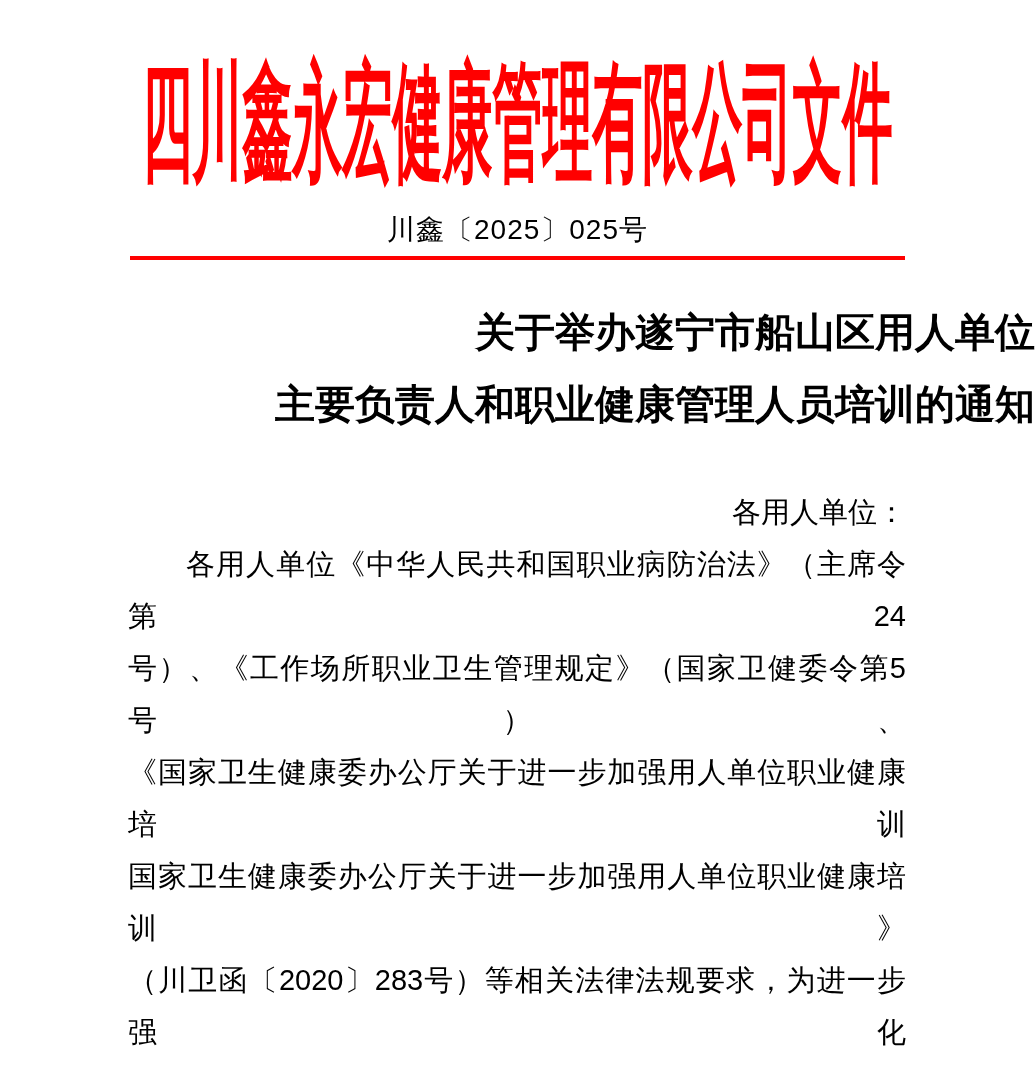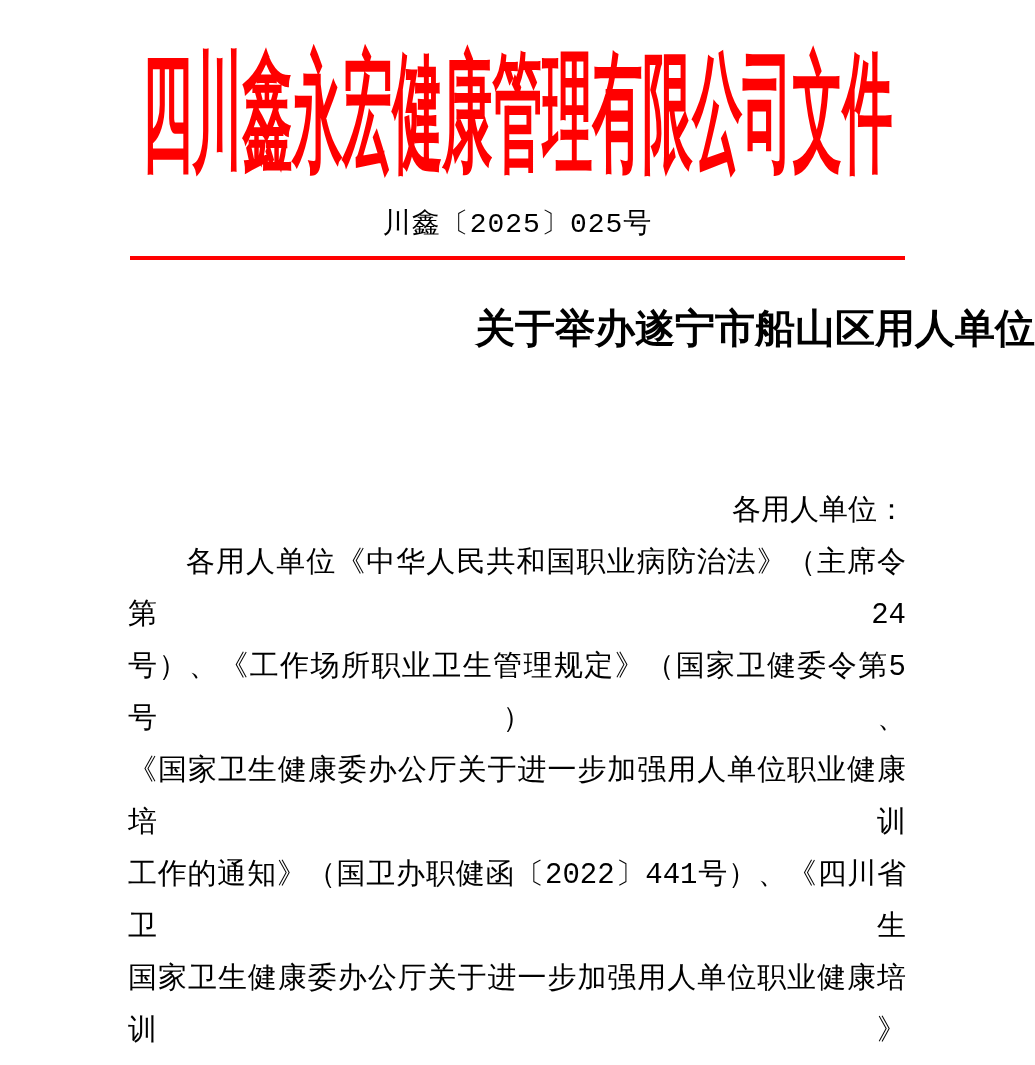--- a/index.html
+++ b/index.html
@@ -5,21 +5,21 @@
   html, body {
     margin: 0;
     padding: 0;
     background: #ffffff;
   }
   .page {
     position: relative;
     width: 1035px;
     height: 1065px;
     background: #ffffff;
-    font-family: Liberation Mono, monospace;
+    font-family: Liberation Sans, sans-serif;
     overflow: hidden;
     color: #000000;
   }
   
   .letterhead {
     position: absolute;
     top: 58px;
     left: 0;
     width: 100%;
     text-align: center;
@@ -27,21 +27,21 @@
     line-height: 50px;
     font-weight: bold;
     color: #ff0000;
     white-space: nowrap;
     transform: scaleY(2.6);
     transform-origin: center top;
     letter-spacing: 0;
   }
   .doc-number {
     position: absolute;
-    top: 204px;
+    top: 211px;
     left: 0;
     width: 100%;
     text-align: center;
     font-size: 28px;
     letter-spacing: 1px;
     color: #000000;
     white-space: nowrap;
   }
   .red-rule {
     position: absolute;
@@ -92,26 +92,26 @@
 <div class="page">
 
   <div class="letterhead">四川鑫永宏健康管理有限公司文件</div>
 
   <div class="doc-number">川鑫〔2025〕025号</div>
 
   <div class="red-rule"></div>
 
   <div class="doc-title">
     <div class="t-line">关于举办遂宁市船山区用人单位</div>
+    <div class="t-line">主要负责人和职业健康管理人员培训的通知</div>
   </div>
 
   <div class="body-block">
     <div class="b-line plain">各用人单位：</div>
     <div class="b-line just indent">各用人单位《中华人民共和国职业病防治法》（主席令第24</div>
     <div class="b-line just">号）、《工作场所职业卫生管理规定》（国家卫健委令第5号）、</div>
     <div class="b-line just">《国家卫生健康委办公厅关于进一步加强用人单位职业健康培训</div>
-    <div class="b-line just">工作的通知》（国卫办职健函〔2022〕441号）、《四川省卫生</div>
     <div class="b-line just">国家卫生健康委办公厅关于进一步加强用人单位职业健康培训》</div>
     <div class="b-line just">（川卫函〔2020〕283号）等相关法律法规要求，为进一步强化</div>
 
   </div>
 
 </div>
 
 </body></html>

